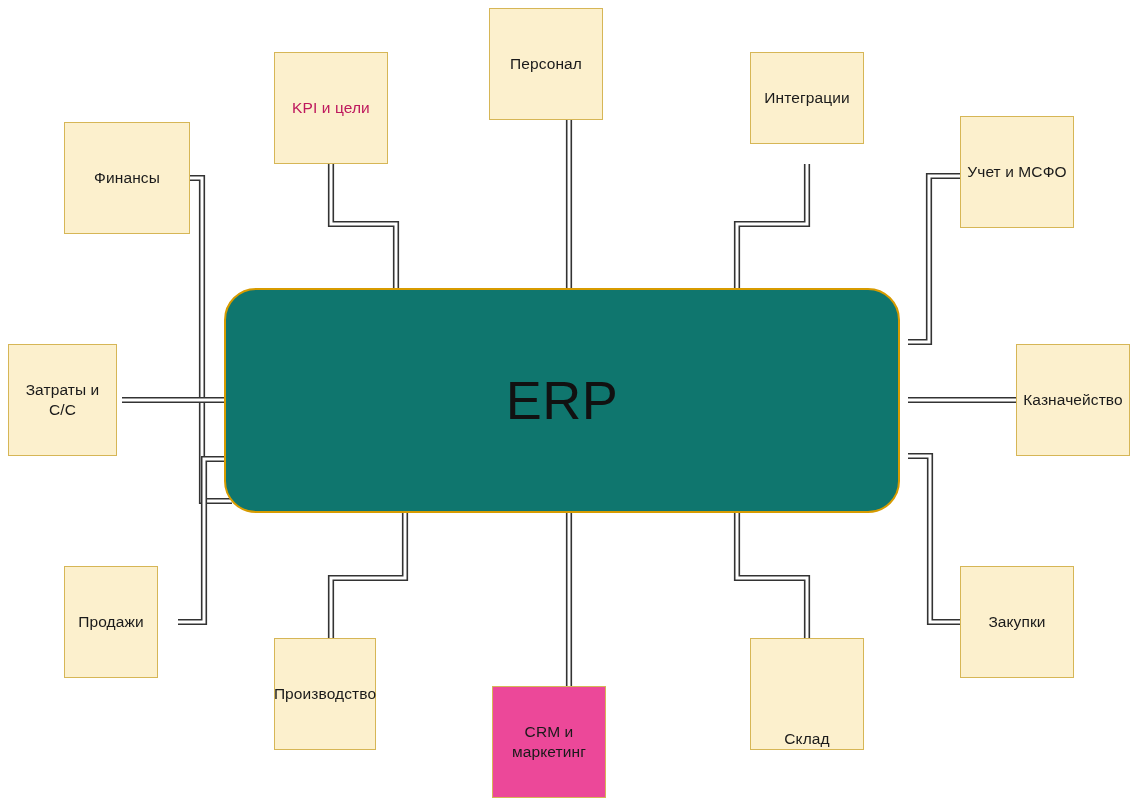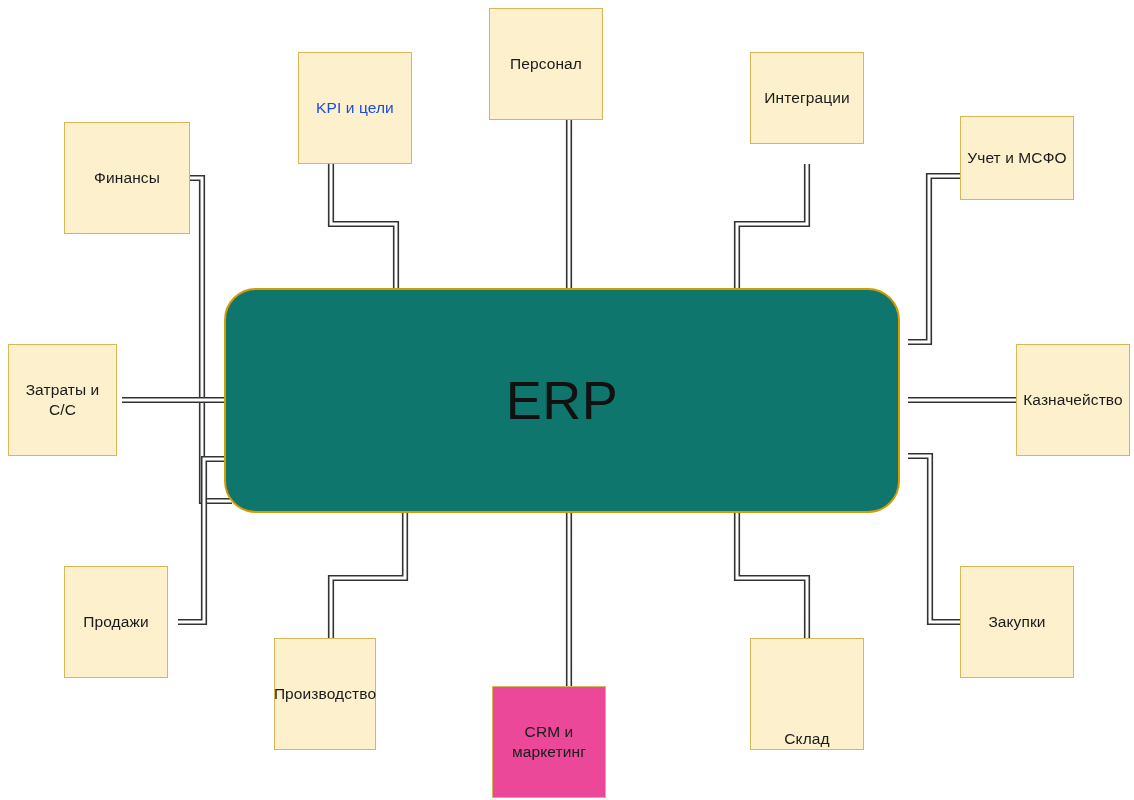--- a/index.html
+++ b/index.html
@@ -108,40 +108,40 @@
         <polyline points="960,622 930,622 930,456 908,456" fill="none" stroke="#ffffff" stroke-width="3.0" stroke-linejoin="miter" stroke-linecap="butt"></polyline>
       </g>
     </svg>
   <div id="node-layer">
       <div class="node center" style="left: 224px; top: 288px; width: 676px; height: 225px; background: #0f766e; border-color: rgb(215, 155, 0); border-radius: 32px;">
         <span class="label">ERP</span>
       </div>
       <div class="node" style="left: 64px; top: 122px; width: 126px; height: 112px; background: rgb(252, 240, 205); border-color: rgb(214, 182, 86); color: rgb(26, 26, 26);">
         <span class="label">Финансы</span>
       </div>
-      <div class="node" style="left: 274px; top: 52px; width: 114px; height: 112px; background: rgb(252, 240, 205); border-color: rgb(214, 182, 86); color: #1d4ed8; margin-left: 24px;">
+      <div class="node" style="left: 274px; top: 52px; width: 114px; height: 112px; background: rgb(252, 240, 205); border-color: rgb(214, 182, 86); color: #be185d;">
         <span class="label">KPI и цели</span>
       </div>
       <div class="node" style="left: 489px; top: 8px; width: 114px; height: 112px; background: rgb(252, 240, 205); border-color: rgb(214, 182, 86); color: rgb(26, 26, 26);">
         <span class="label">Персонал</span>
       </div>
       <div class="node" style="left: 750px; top: 52px; width: 114px; height: 92px; background: rgb(252, 240, 205); border-color: rgb(214, 182, 86); color: rgb(26, 26, 26);">
         <span class="label">Интеграции</span>
       </div>
-      <div class="node" style="left: 960px; top: 116px; width: 114px; height: 84px; background: rgb(252, 240, 205); border-color: rgb(214, 182, 86); color: rgb(26, 26, 26);">
+      <div class="node" style="left: 960px; top: 116px; width: 114px; height: 112px; background: rgb(252, 240, 205); border-color: rgb(214, 182, 86); color: rgb(26, 26, 26);">
         <span class="label">Учет и МСФО</span>
       </div>
       <div class="node" style="left: 8px; top: 344px; width: 109px; height: 112px; background: rgb(252, 240, 205); border-color: rgb(214, 182, 86); color: rgb(26, 26, 26);">
         <span class="label">Затраты и
 С/С</span>
       </div>
       <div class="node" style="left: 1016px; top: 344px; width: 114px; height: 112px; background: rgb(252, 240, 205); border-color: rgb(214, 182, 86); color: rgb(26, 26, 26);">
         <span class="label">Казначейство</span>
       </div>
-      <div class="node" style="left: 64px; top: 566px; width: 104px; height: 112px; background: rgb(252, 240, 205); border-color: rgb(214, 182, 86); color: rgb(26, 26, 26);">
+      <div class="node" style="left: 64px; top: 566px; width: 94px; height: 112px; background: rgb(252, 240, 205); border-color: rgb(214, 182, 86); color: rgb(26, 26, 26);">
         <span class="label">Продажи</span>
       </div>
       <div class="node" style="left: 274px; top: 638px; width: 102px; height: 112px; background: rgb(252, 240, 205); border-color: rgb(214, 182, 86); color: rgb(26, 26, 26);">
         <span class="label">Производство</span>
       </div>
       <div class="node" style="left: 492px; top: 686px; width: 114px; height: 112px; background: #ec4899; border-color: rgb(214, 182, 86); color: rgb(26, 26, 26);">
         <span class="label">CRM и
 маркетинг</span>
       </div>
       <div class="node" style="left: 750px; top: 638px; width: 114px; height: 112px; background: rgb(252, 240, 205); border-color: rgb(214, 182, 86); color: rgb(26, 26, 26); align-items: flex-end;">

